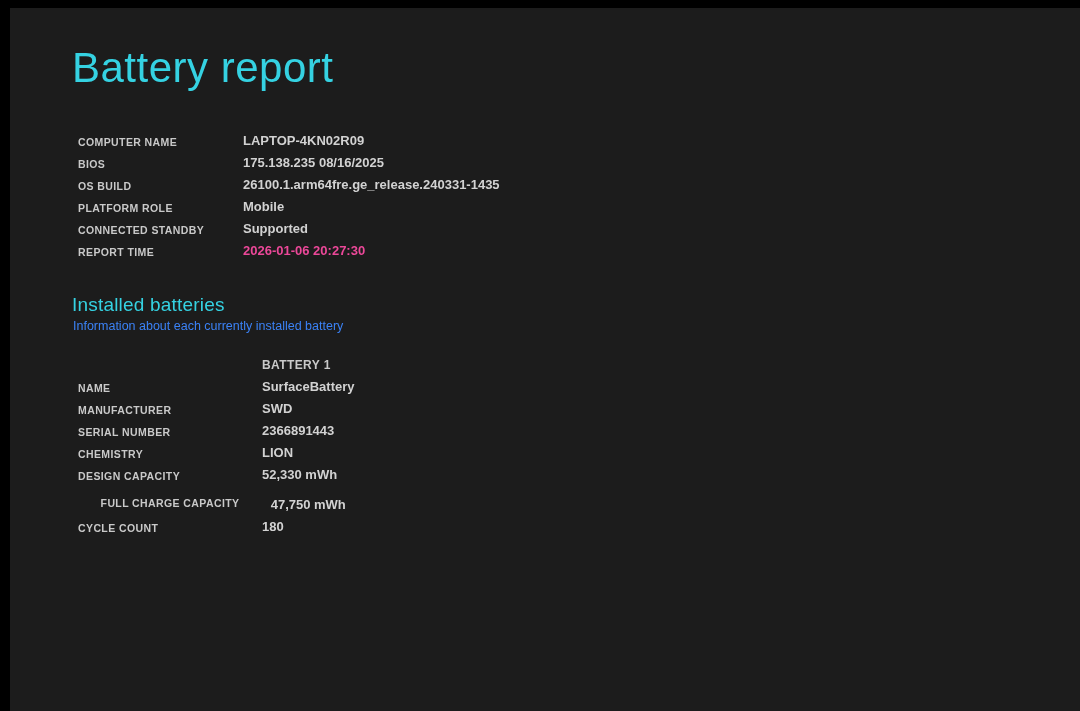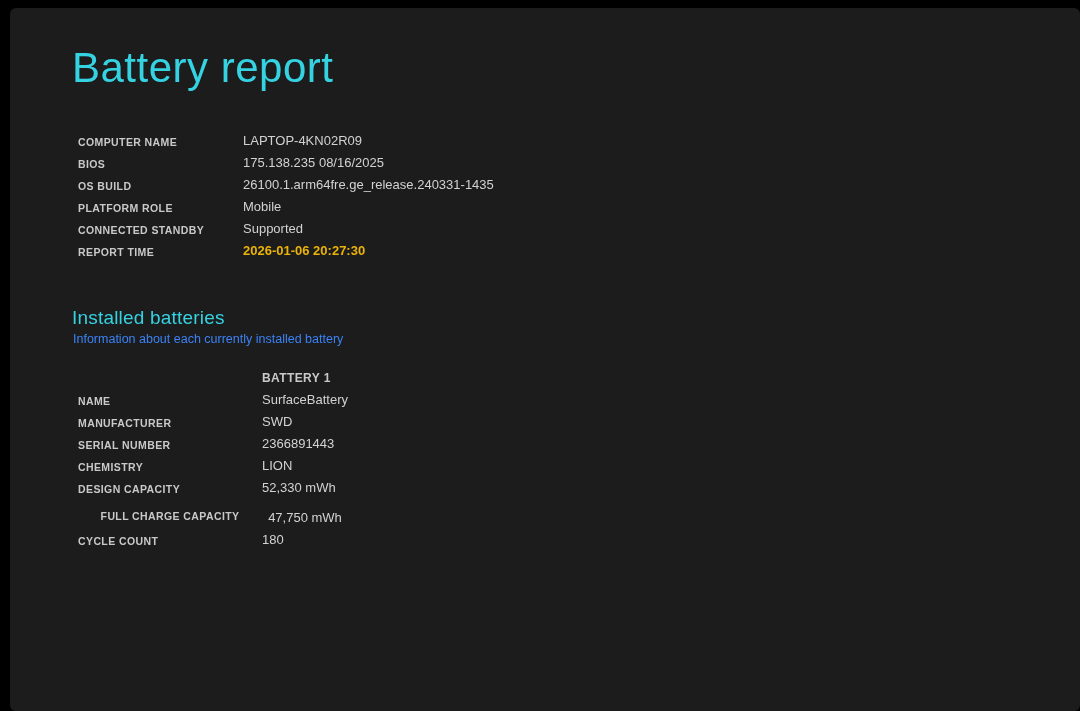--- a/index.html
+++ b/index.html
@@ -1,47 +1,47 @@
 <!DOCTYPE html>
 <html><head>
 <meta charset="utf-8">
 <style>
-  * { margin:0; padding:0; box-sizing:border-box;border-radius:6px; }
+  * { margin:0; padding:0; box-sizing:border-box; }
   html,body { width:1080px; height:711px; background:#000; overflow:hidden;
               font-family:"Liberation Sans", sans-serif; }
   .page {
     position:absolute; left:10px; top:8px; right:0; bottom:0;
     background:#1c1c1c; color:#d0d0d0; overflow:hidden;
     padding:36px 20px 0 62px;
   }
   .report-title {
     color:#35d2e2; font-size:42px; font-weight:300; letter-spacing:0.5px;
     margin-bottom:38px;
   }
   
   table.kv { border-collapse:collapse; }
   table.kv td { vertical-align:top; padding:3px 0 4px 0; }
   td.lbl {
     width:171px; padding-left:6px !important;
     font-size:10.5px; letter-spacing:0.4px; color:#c9c9c9;
     text-transform:uppercase; font-weight:bold; padding-top:6px !important;
   }
-  td.val { font-size:13px; color:#d2d2d2; }
-  td.val.bold { font-weight:bold; color:#eab308; }
+  td.val { font-size:13px; color:#d2d2d2;font-weight:bold; }
+  td.val.bold { font-weight:bold; color:#ec4899; }
   table.kv.batt td.lbl { width:190px; }
   td.colhdr {
     font-size:12px; letter-spacing:0.4px; color:#c9c9c9; font-weight:bold;
     text-transform:uppercase; padding-bottom:4px;
   }
   tr.gap-above td { padding-top:11px !important;text-align:center; }
   .section-heading {
     color:#35d2e2; font-size:19px; font-weight:400; letter-spacing:0.2px;
   }
   .section-sub { color:#3b82f6; font-size:12.5px; margin:3px 0 0 1px; }
-  .sec-batteries { margin-top:45px; }
+  .sec-batteries { margin-top:32px; }
   .sec-usage { margin-top:70px; }
   .batt-table { margin-top:22px; }
 </style>
 </head>
 <body>
 
 <div class="page">
 
   <h1 class="report-title">Battery report</h1>
 

